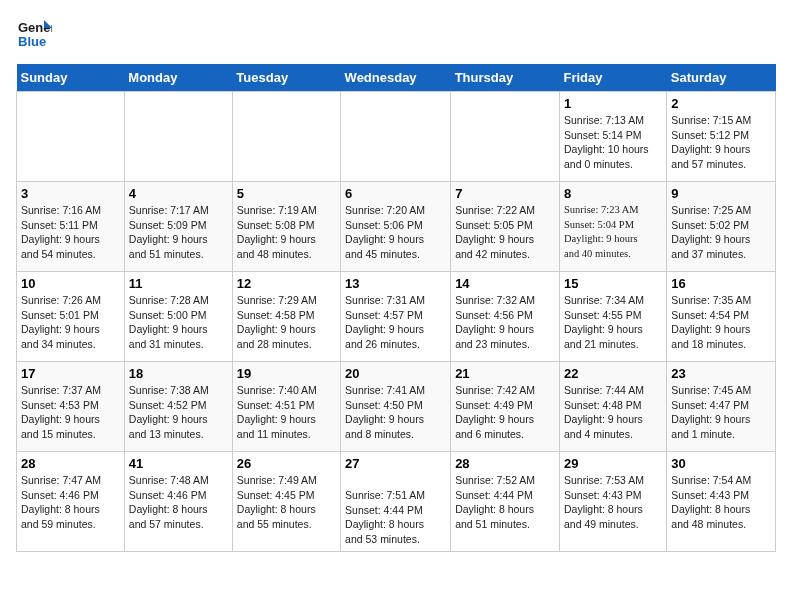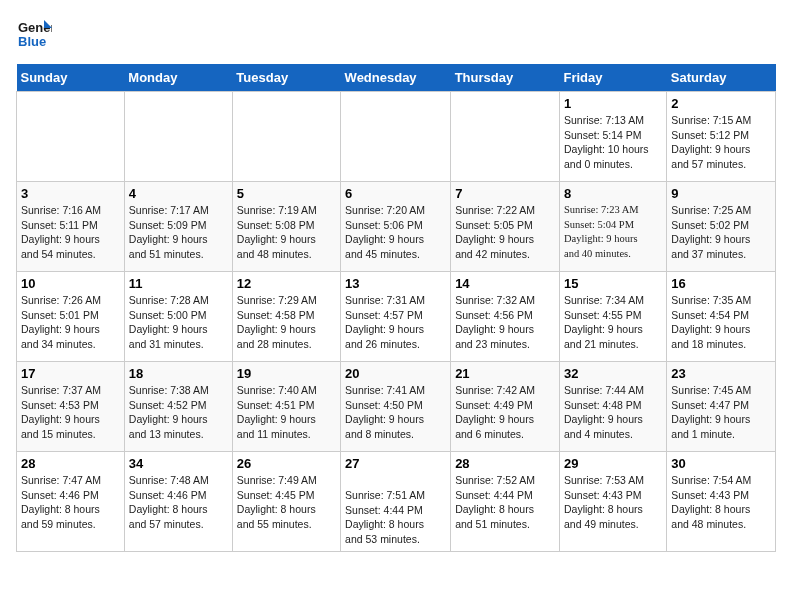--- a/index.html
+++ b/index.html
@@ -258,21 +258,21 @@
 and 8 minutes.</div>
         </td>
         <td>
           <div class="day-num">21</div>
           <div class="day-info" style="white-space: pre-line;">Sunrise: 7:42 AM
 Sunset: 4:49 PM
 Daylight: 9 hours
 and 6 minutes.</div>
         </td>
         <td>
-          <div class="day-num">32</div>
+          <div class="day-num">22</div>
           <div class="day-info" style="white-space: pre-line;">Sunrise: 7:44 AM
 Sunset: 4:48 PM
 Daylight: 9 hours
 and 4 minutes.</div>
         </td>
         <td>
           <div class="day-num">23</div>
           <div class="day-info" style="white-space: pre-line;">Sunrise: 7:45 AM
 Sunset: 4:47 PM
 Daylight: 9 hours
@@ -281,21 +281,21 @@
       </tr>
       <tr>
         <td>
           <div class="day-num">28</div>
           <div class="day-info" style="white-space: pre-line;">Sunrise: 7:47 AM
 Sunset: 4:46 PM
 Daylight: 8 hours
 and 59 minutes.</div>
         </td>
         <td>
-          <div class="day-num">34</div>
+          <div class="day-num">41</div>
           <div class="day-info" style="white-space: pre-line;">Sunrise: 7:48 AM
 Sunset: 4:46 PM
 Daylight: 8 hours
 and 57 minutes.</div>
         </td>
         <td>
           <div class="day-num">26</div>
           <div class="day-info" style="white-space: pre-line;">Sunrise: 7:49 AM
 Sunset: 4:45 PM
 Daylight: 8 hours

